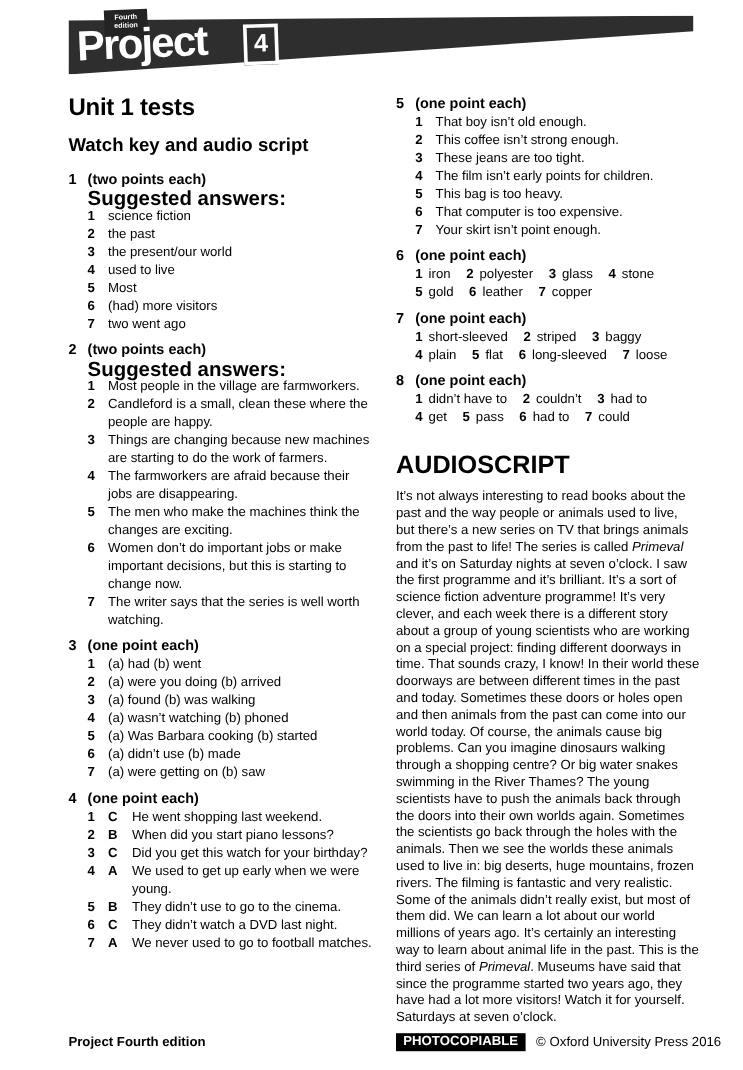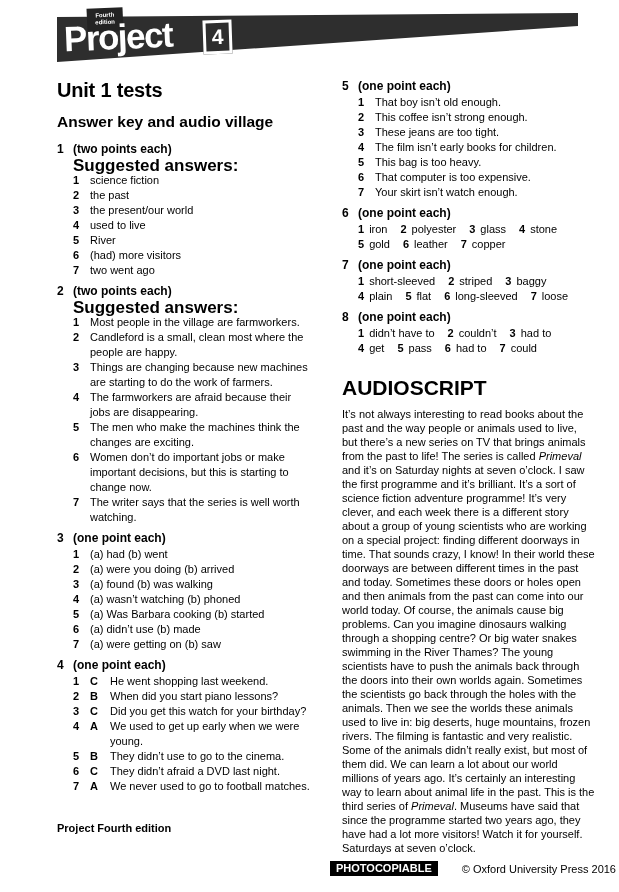--- a/index.html
+++ b/index.html
@@ -12,21 +12,21 @@
   .edition-tab{position:absolute;left:87px;top:8px;width:36px;height:20px;background:#232323;
           color:#fff;font-size:6px;font-weight:bold;line-height:7px;text-align:center;
           padding-top:4px;transform:rotate(-2.5deg);z-index:2;}
   .brand{position:absolute;left:64px;top:17px;font-size:35px;font-weight:bold;color:#fff;
           letter-spacing:-1.5px;transform:rotate(-2.5deg);z-index:3;}
   .level-box{position:absolute;left:203px;top:20px;width:23px;height:28px;border:3px solid #fff;
           background:#2e2e2e;color:#fff;font-size:21px;font-weight:bold;display:flex;
           align-items:center;justify-content:center;transform:rotate(-2deg);z-index:3;}
 
   
-  .content{position:absolute;left:57px;top:79px;width:526px;display:flex;gap:32px;}
+  .content{position:absolute;left:57px;top:79px;width:526px;display:flex;gap:20px;}
   .col{flex:0 0 253px;width:253px;}
   .unit-title{font-size:20px;font-weight:bold;margin:0 0 11px;letter-spacing:-0.2px;}
   .subtitle{font-size:15.5px;font-weight:bold;margin:0 0 11px;}
 
   .section{margin-bottom:6px;}
   .sec-head{display:flex;font-size:12px;font-weight:bold;line-height:15px;margin:0 0 1px;}
   .sec-num{flex:0 0 16px;}
   .suggested{font-size:17px;font-weight:bold;line-height:15px;margin-left:16px;}
   .item{display:flex;margin-left:16px;font-size:11px;line-height:15px;}
   .item .n{flex:0 0 17px;font-weight:bold;}
@@ -35,40 +35,40 @@
   .inline-row{margin-left:16px;font-size:11px;line-height:15px;}
   .inline-row .pair{margin-right:13px;}
   .inline-row .pair:last-child{margin-right:0;}
   .pair .n{font-weight:bold;margin-right:5px;}
   .pair .t{font-weight:normal;}
 
   .audio-head{font-size:21px;font-weight:bold;margin:20px 0 7px;}
   .audio-text{font-size:11px;line-height:14px;margin:0;}
 
   
-  .footer-left{position:absolute;left:57px;top:822px;font-size:11px;font-weight:bold;}
+  .footer-left{position:absolute;left:57px;top:863px;font-size:11px;font-weight:bold;}
   .footer-right{position:absolute;left:330px;top:861px;display:flex;align-items:center;font-size:11px;}
-  .badge{background:#000;color:#fff;font-weight:bold;font-size:11px;padding:1px 6px 2px;margin-right:24px;}
+  .badge{background:#000;color:#fff;font-weight:bold;font-size:11px;padding:1px 6px 2px;margin-right:9px;}
 </style>
 </head>
 <body>
 
 <div class="page">
 
   <div class="banner"></div>
   <div class="edition-tab">
     <span>Fourth edition</span>
   </div>
   <div class="brand">Project</div>
   <div class="level-box">4</div>
 
   <div class="content">
     <div class="col">
       <h1 class="unit-title">Unit 1 tests</h1>
-      <h2 class="subtitle">Answer key and audio village</h2>
+      <h2 class="subtitle">Watch key and audio script</h2>
       <div>
           <div class="section">
             <div class="sec-head">
               <span class="sec-num">1</span>
               <span class="sec-title">(two points each)</span>
             </div>
             <div class="suggested">Suggested answers:</div>
             <div class="item">
               <span class="n">1</span>
               <span class="t">science fiction</span>
@@ -80,21 +80,21 @@
             <div class="item">
               <span class="n">3</span>
               <span class="t">the present/our world</span>
             </div>
             <div class="item">
               <span class="n">4</span>
               <span class="t">used to live</span>
             </div>
             <div class="item">
               <span class="n">5</span>
-              <span class="t">River</span>
+              <span class="t">Most</span>
             </div>
             <div class="item">
               <span class="n">6</span>
               <span class="t">(had) more visitors</span>
             </div>
             <div class="item">
               <span class="n">7</span>
               <span class="t">two went ago</span>
             </div>
           </div>
@@ -103,21 +103,21 @@
               <span class="sec-num">2</span>
               <span class="sec-title">(two points each)</span>
             </div>
             <div class="suggested">Suggested answers:</div>
             <div class="item">
               <span class="n">1</span>
               <span class="t">Most people in the village are farmworkers.</span>
             </div>
             <div class="item">
               <span class="n">2</span>
-              <span class="t">Candleford is a small, clean most where the people are happy.</span>
+              <span class="t">Candleford is a small, clean these where the people are happy.</span>
             </div>
             <div class="item">
               <span class="n">3</span>
               <span class="t">Things are changing because new machines are starting to do the work of farmers.</span>
             </div>
             <div class="item">
               <span class="n">4</span>
               <span class="t">The farmworkers are afraid because their jobs are disappearing.</span>
             </div>
             <div class="item">
@@ -193,21 +193,21 @@
               <span class="t">We used to get up early when we were young.</span>
             </div>
             <div class="item">
               <span class="n">5</span>
               <span class="l">B</span>
               <span class="t">They didn’t use to go to the cinema.</span>
             </div>
             <div class="item">
               <span class="n">6</span>
               <span class="l">C</span>
-              <span class="t">They didn’t afraid a DVD last night.</span>
+              <span class="t">They didn’t watch a DVD last night.</span>
             </div>
             <div class="item">
               <span class="n">7</span>
               <span class="l">A</span>
               <span class="t">We never used to go to football matches.</span>
             </div>
           </div>
         </div>
     </div>
     <div class="col">
@@ -224,33 +224,33 @@
             <div class="item">
               <span class="n">2</span>
               <span class="t">This coffee isn’t strong enough.</span>
             </div>
             <div class="item">
               <span class="n">3</span>
               <span class="t">These jeans are too tight.</span>
             </div>
             <div class="item">
               <span class="n">4</span>
-              <span class="t">The film isn’t early books for children.</span>
+              <span class="t">The film isn’t early points for children.</span>
             </div>
             <div class="item">
               <span class="n">5</span>
               <span class="t">This bag is too heavy.</span>
             </div>
             <div class="item">
               <span class="n">6</span>
               <span class="t">That computer is too expensive.</span>
             </div>
             <div class="item">
               <span class="n">7</span>
-              <span class="t">Your skirt isn’t watch enough.</span>
+              <span class="t">Your skirt isn’t point enough.</span>
             </div>
           </div>
           <div class="section">
             <div class="sec-head">
               <span class="sec-num">6</span>
               <span class="sec-title">(one point each)</span>
             </div>
             <div class="inline-row"><span class="pair"><span class="n">1</span><span class="t">iron</span></span><span class="pair"><span class="n">2</span><span class="t">polyester</span></span><span class="pair"><span class="n">3</span><span class="t">glass</span></span><span class="pair"><span class="n">4</span><span class="t">stone</span></span></div>
             <div class="inline-row"><span class="pair"><span class="n">5</span><span class="t">gold</span></span><span class="pair"><span class="n">6</span><span class="t">leather</span></span><span class="pair"><span class="n">7</span><span class="t">copper</span></span></div>
           </div>

